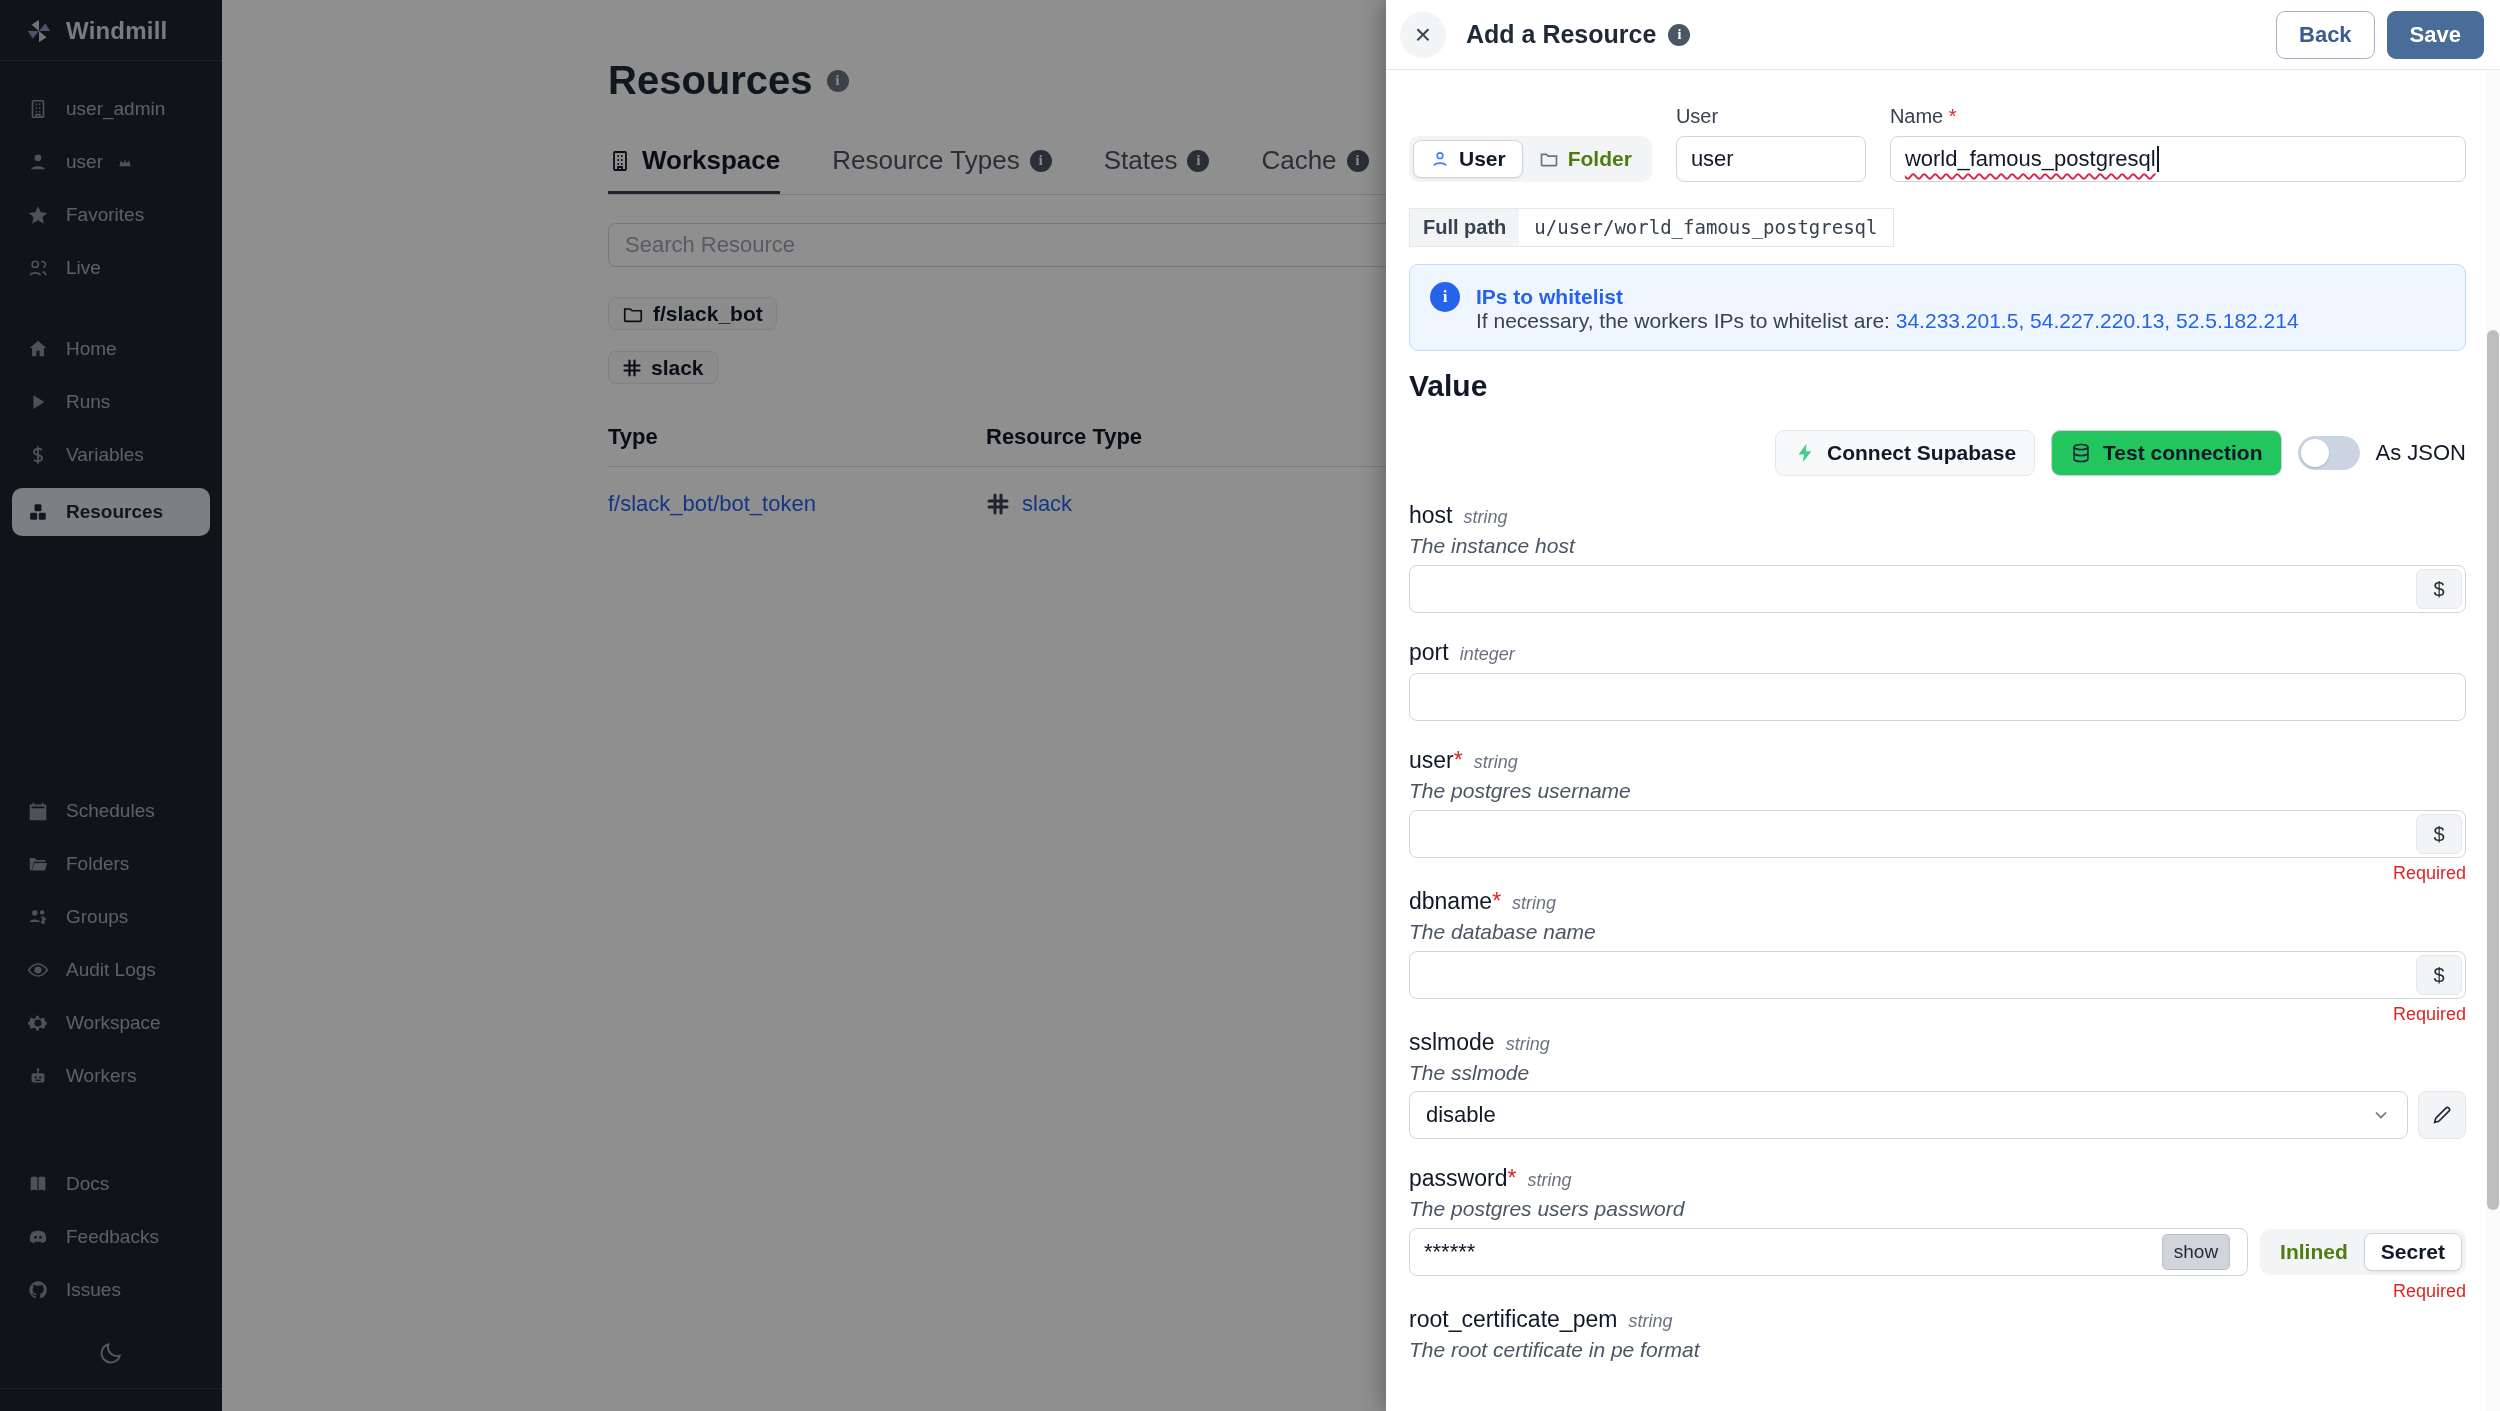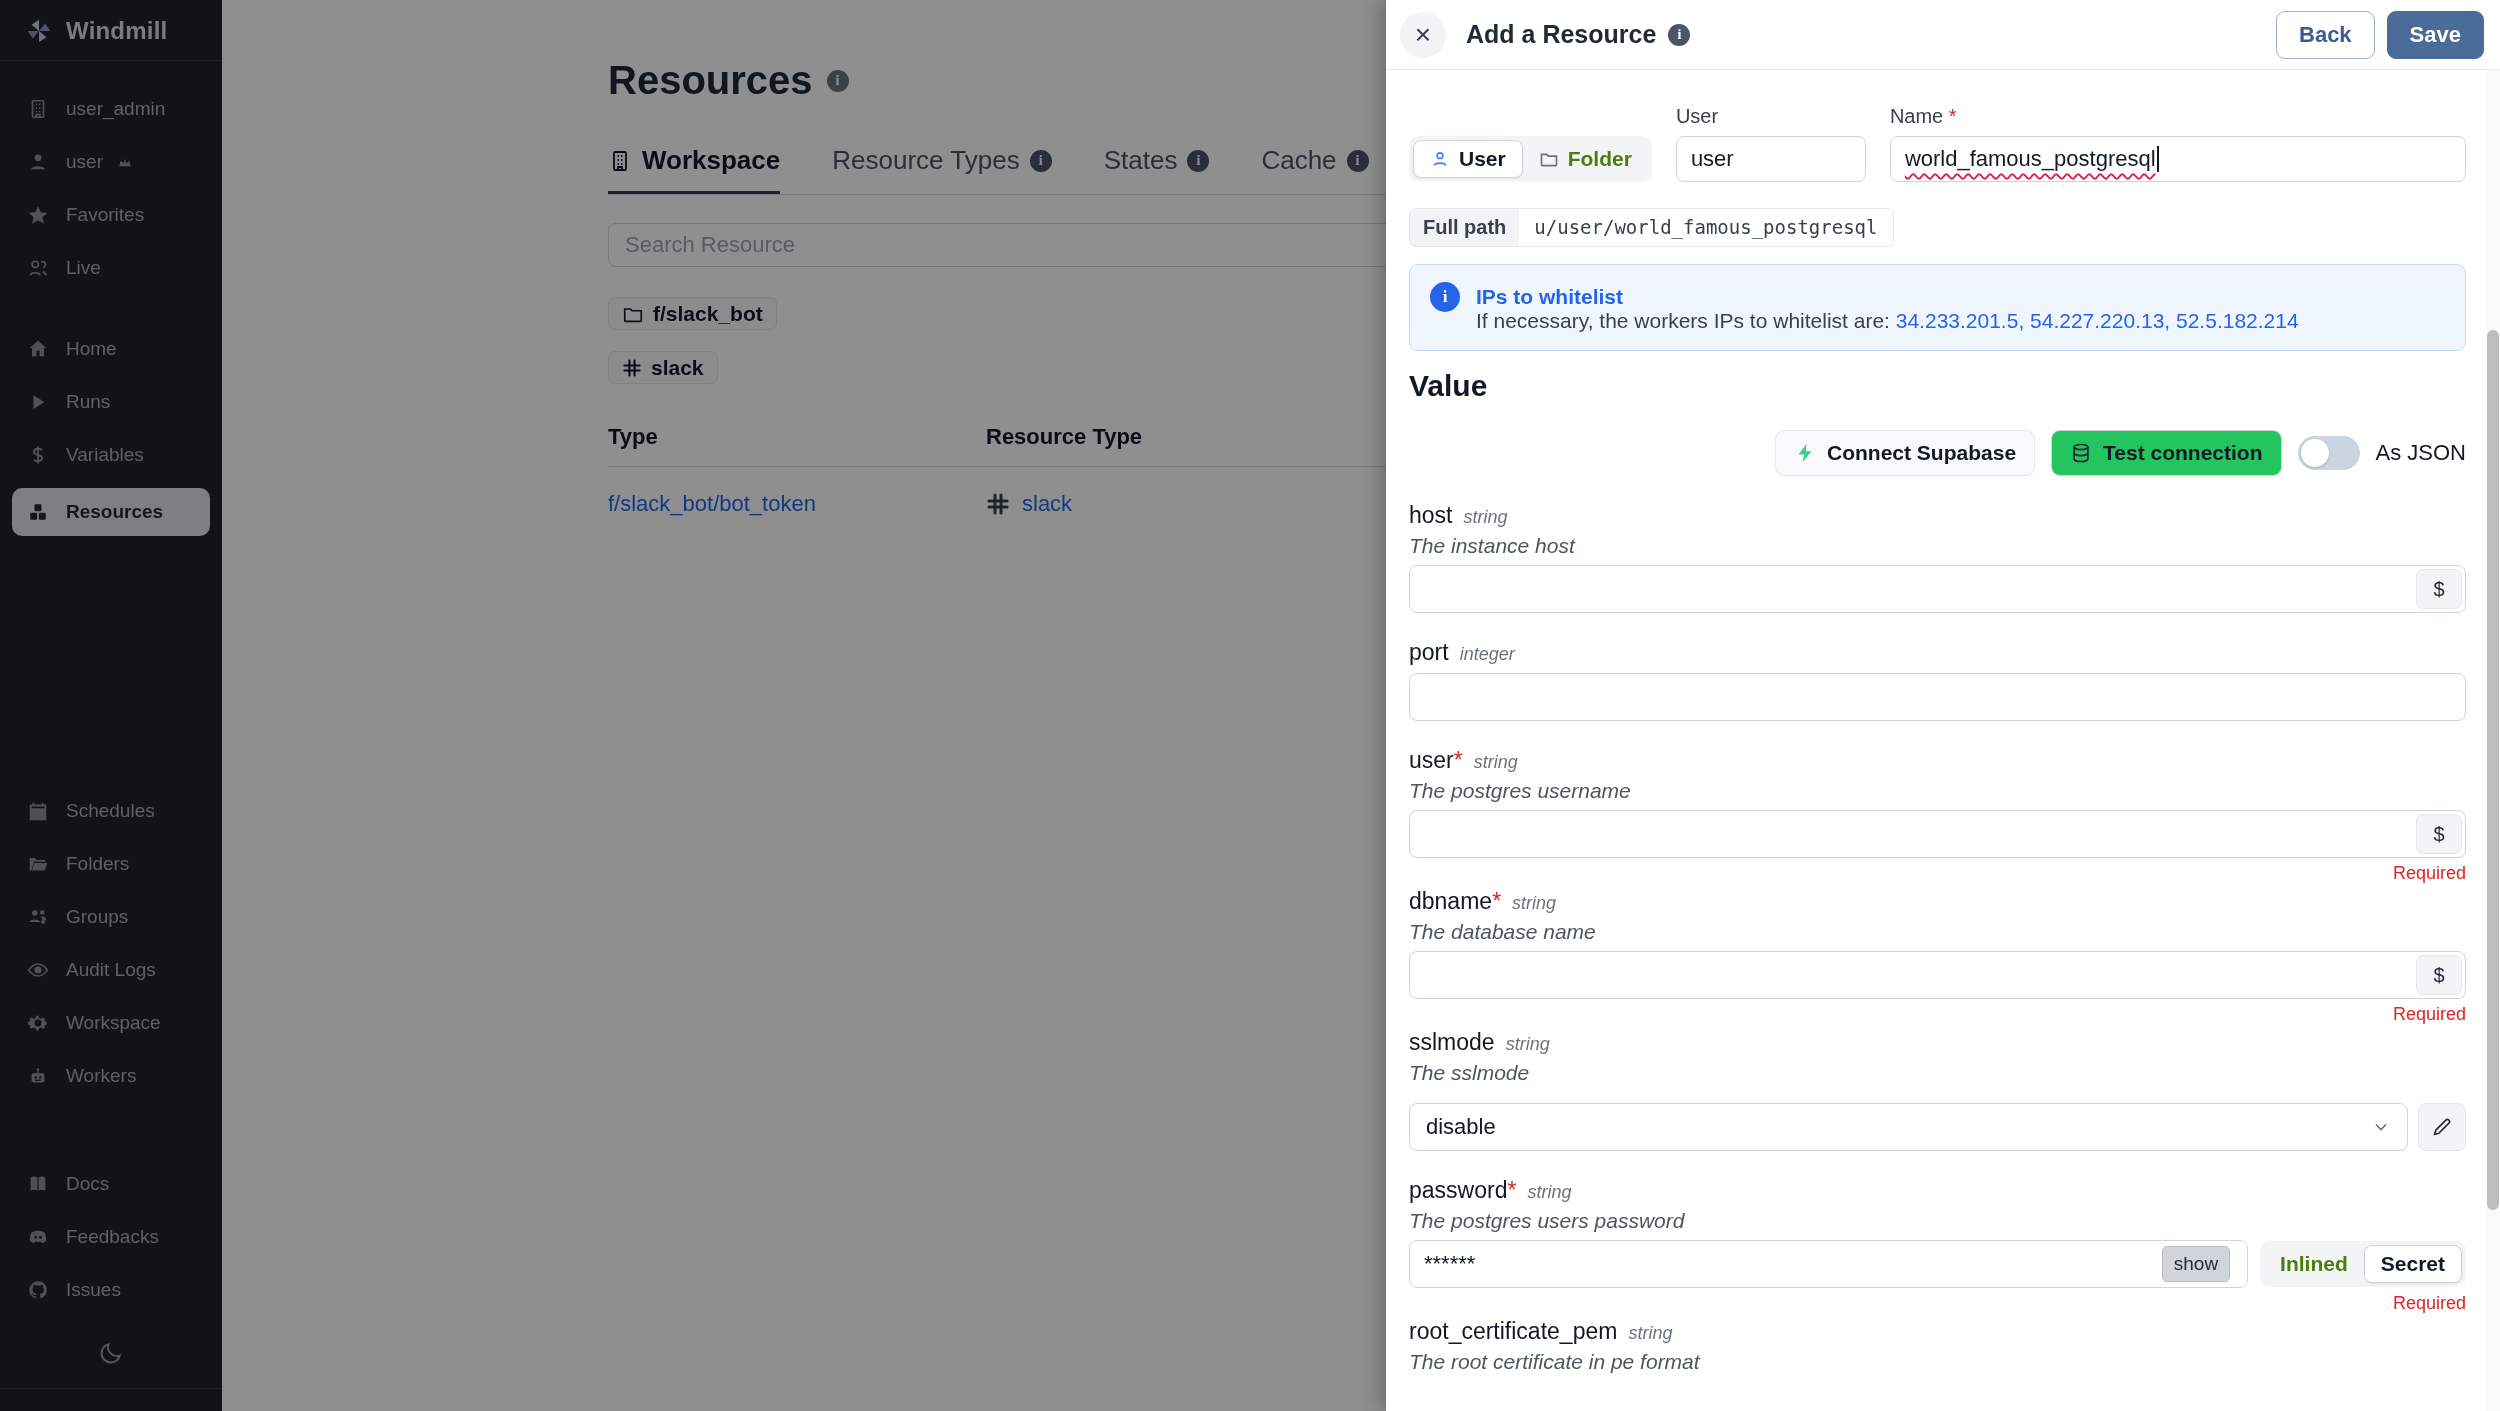--- a/index.html
+++ b/index.html
@@ -75,21 +75,21 @@
   .tinput { height:46px; border:1px solid #d1d5db; border-radius:8px; font-size:22px; padding:0 14px;
             color:#111827; outline:none; background:#fff; }
   .user-input { width:190px; }
   .name-col { flex:1; }
   .name-box { position:relative; height:46px; border:1px solid #d1d5db; border-radius:8px; display:flex;
               align-items:center; padding:0 14px; font-size:22px; cursor:text; }
   .squiggle { text-decoration:underline wavy #e11d48 2px; text-underline-offset:7px; }
   .caret { display:inline-block; width:2px; height:26px; background:#111827; margin-left:1px; }
   .star { color:#dc2626; }
 
-  .fullpath { display:inline-flex; align-items:stretch; margin-top:26px; border:1px solid #e5e7eb; border-radius:7px;
+  .fullpath { display:inline-flex; align-items:stretch; margin-top:26px; border:1px solid #e5e7eb; border-radius:0;
               overflow:hidden; font-size:20px; }
   .fullpath .fp-label { background:#f3f4f6; padding:7px 13px; color:#374151; font-weight:bold; }
   .fullpath .fp-value { padding:7px 15px; color:#374151; font-family:"DejaVu Sans Mono", monospace; font-size:19px; }
 
   .infobox { margin-top:17px; background:#eff6ff; border:1px solid #bfdbfe; border-radius:9px; padding:17px 20px;
              display:flex; gap:16px; }
   .infobox .blue-dot { width:30px; height:30px; border-radius:50%; background:#2563eb; color:#fff; font-size:17px;
                        font-weight:bold; font-family:"Liberation Serif", serif; display:flex; align-items:center;
                        justify-content:center; flex:0 0 30px; }
   .infobox .ib-title { font-size:21px; font-weight:bold; color:#2563eb; margin-top:3px; }
@@ -113,21 +113,21 @@
   .f-name { font-size:23px; font-weight:normal; color:#111827; }
   .f-type { font-size:18px; font-style:italic; color:#6b7280; }
   .f-desc { font-size:21px; font-style:italic; color:#4b5563; margin-top:5px; }
   .f-inputwrap { position:relative; margin-top:7px; }
   .f-input { width:100%; height:48px; border:1px solid #d1d5db; border-radius:8px; font-size:22px; padding:0 14px;
              outline:none; color:#111827; background:#fff; }
   .dollar-btn { position:absolute; right:4px; top:4px; width:46px; height:40px; background:#f3f4f6;
                 border:1px solid #e5e7eb; border-radius:7px; font-size:20px; color:#1f2937; cursor:pointer; }
   .req { text-align:right; color:#dc2626; font-size:18px; margin-top:5px; }
 
-  .select-row { display:flex; gap:10px; margin-top:18px; }
+  .select-row { display:flex; gap:10px; margin-top:6px; }
   .sel { flex:1; height:48px; border:1px solid #d1d5db; border-radius:8px; display:flex; align-items:center;
          justify-content:space-between; padding:0 16px; font-size:22px; color:#111827; cursor:pointer; }
   .sel .chev { color:#6b7280; }
   .pencil-btn { width:48px; height:48px; background:#f3f4f6; border:1px solid #e5e7eb; border-radius:8px;
                 cursor:pointer; display:flex; align-items:center; justify-content:center; color:#1f2937; }
 
   .pass-row { display:flex; gap:12px; margin-top:7px; align-items:center; }
   .pass-wrap { position:relative; flex:1; }
   .show-btn { position:absolute; right:18px; top:6px; height:36px; padding:0 11px; background:#d1d5db;
               border:1px solid #b9bec6; border-radius:5px; font-size:19px; color:#1f2937; cursor:pointer; }

